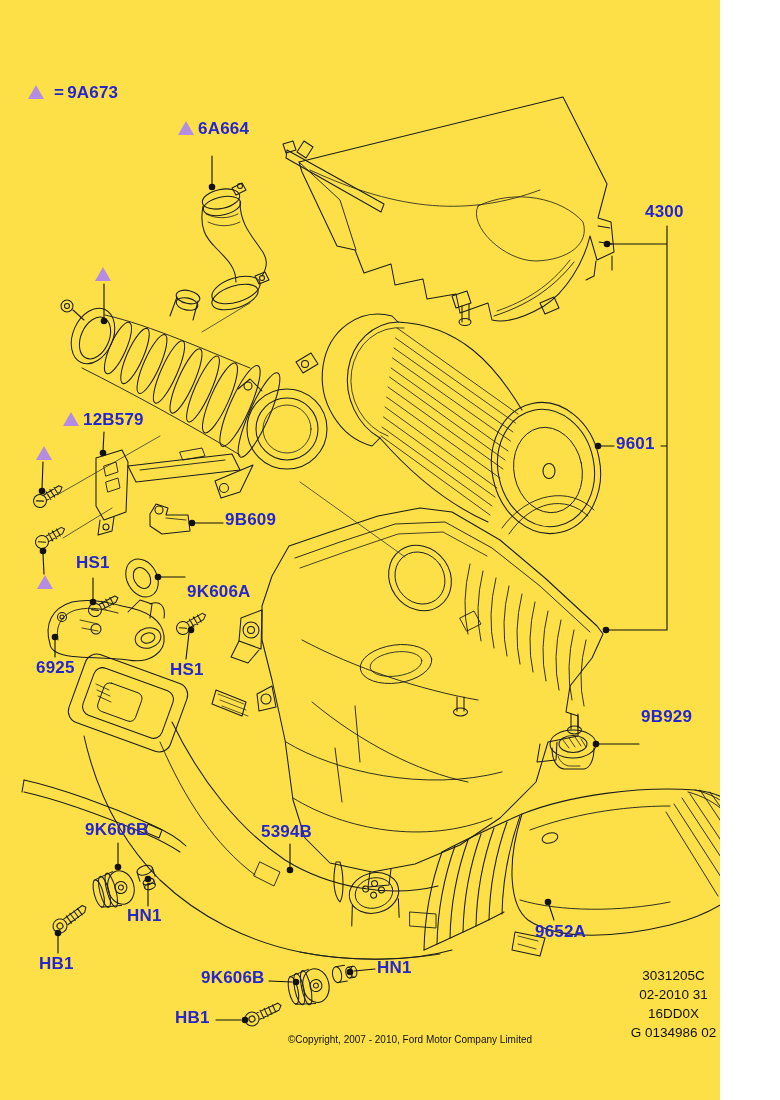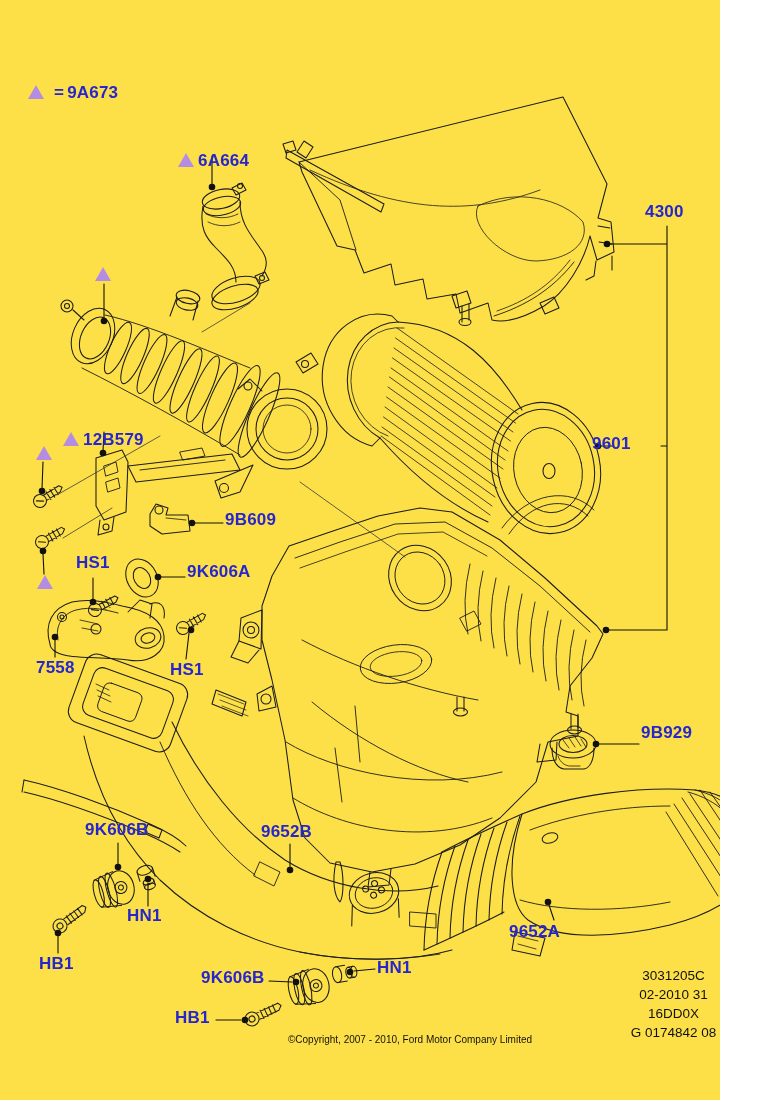--- a/index.html
+++ b/index.html
@@ -365,41 +365,41 @@
 </svg>
 
 <div class="lbl" style="left:28px;top:84px">
   <span class="tri"></span><span class="eq">=</span><span>9A673</span>
 </div>
 
 <span class="tri tri-abs" style="left:95px;top:267px"></span>
 <span class="tri tri-abs" style="left:36px;top:446px"></span>
 <span class="tri tri-abs" style="left:37px;top:575px"></span>
 
-<div class="lbl" style="left:178px;top:152px"><span class="tri"></span><span>6A664</span></div>
+<div class="lbl" style="left:178px;top:120px"><span class="tri"></span><span>6A664</span></div>
 <div class="lbl" style="left:645px;top:203px"><span>4300</span></div>
-<div class="lbl" style="left:592px;top:435px"><span>9601</span></div>
-<div class="lbl" style="left:63px;top:431px"><span class="tri"></span><span>12B579</span></div>
+<div class="lbl" style="left:616px;top:435px"><span>9601</span></div>
+<div class="lbl" style="left:63px;top:411px"><span class="tri"></span><span>12B579</span></div>
 <div class="lbl" style="left:225px;top:511px"><span>9B609</span></div>
 <div class="lbl" style="left:76px;top:554px"><span>HS1</span></div>
-<div class="lbl" style="left:187px;top:563px"><span>9K606A</span></div>
-<div class="lbl" style="left:36px;top:659px"><span>7558</span></div>
+<div class="lbl" style="left:187px;top:583px"><span>9K606A</span></div>
+<div class="lbl" style="left:36px;top:659px"><span>6925</span></div>
 <div class="lbl" style="left:170px;top:661px"><span>HS1</span></div>
-<div class="lbl" style="left:641px;top:724px"><span>9B929</span></div>
+<div class="lbl" style="left:641px;top:708px"><span>9B929</span></div>
 <div class="lbl" style="left:85px;top:821px"><span>9K606B</span></div>
-<div class="lbl" style="left:261px;top:823px"><span>9652B</span></div>
+<div class="lbl" style="left:261px;top:823px"><span>5394B</span></div>
 <div class="lbl" style="left:127px;top:907px"><span>HN1</span></div>
 <div class="lbl" style="left:39px;top:955px"><span>HB1</span></div>
-<div class="lbl" style="left:509px;top:923px"><span>9652A</span></div>
+<div class="lbl" style="left:535px;top:923px"><span>9652A</span></div>
 <div class="lbl" style="left:201px;top:969px"><span>9K606B</span></div>
 <div class="lbl" style="left:377px;top:959px"><span>HN1</span></div>
 <div class="lbl" style="left:175px;top:1009px"><span>HB1</span></div>
 
 <div class="blacktext plate">
   <div>3031205C</div>
   <div>02-2010 31</div>
   <div>16DD0X</div>
-  <div>G 0174842 08</div>
+  <div>G 0134986 02</div>
 </div>
 
 <div class="blacktext copyright">©Copyright, 2007 - 2010, Ford Motor Company Limited</div>
 
 </div>
 
 </body></html>

